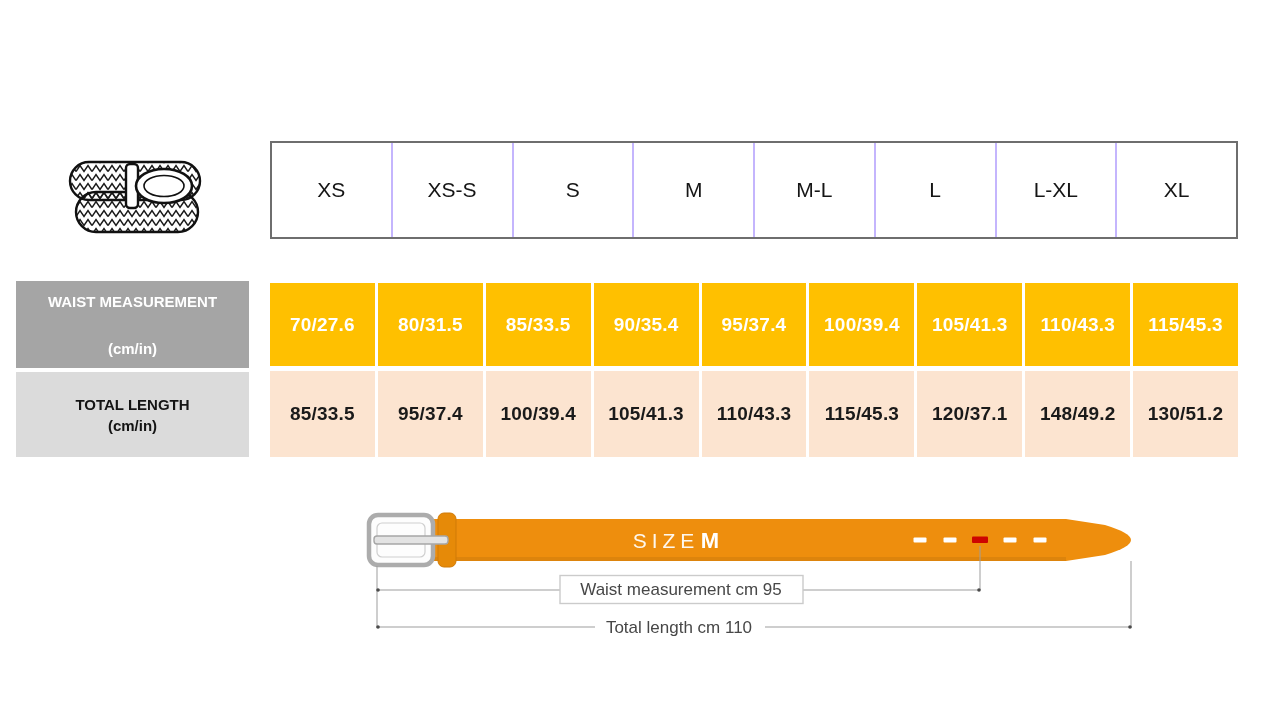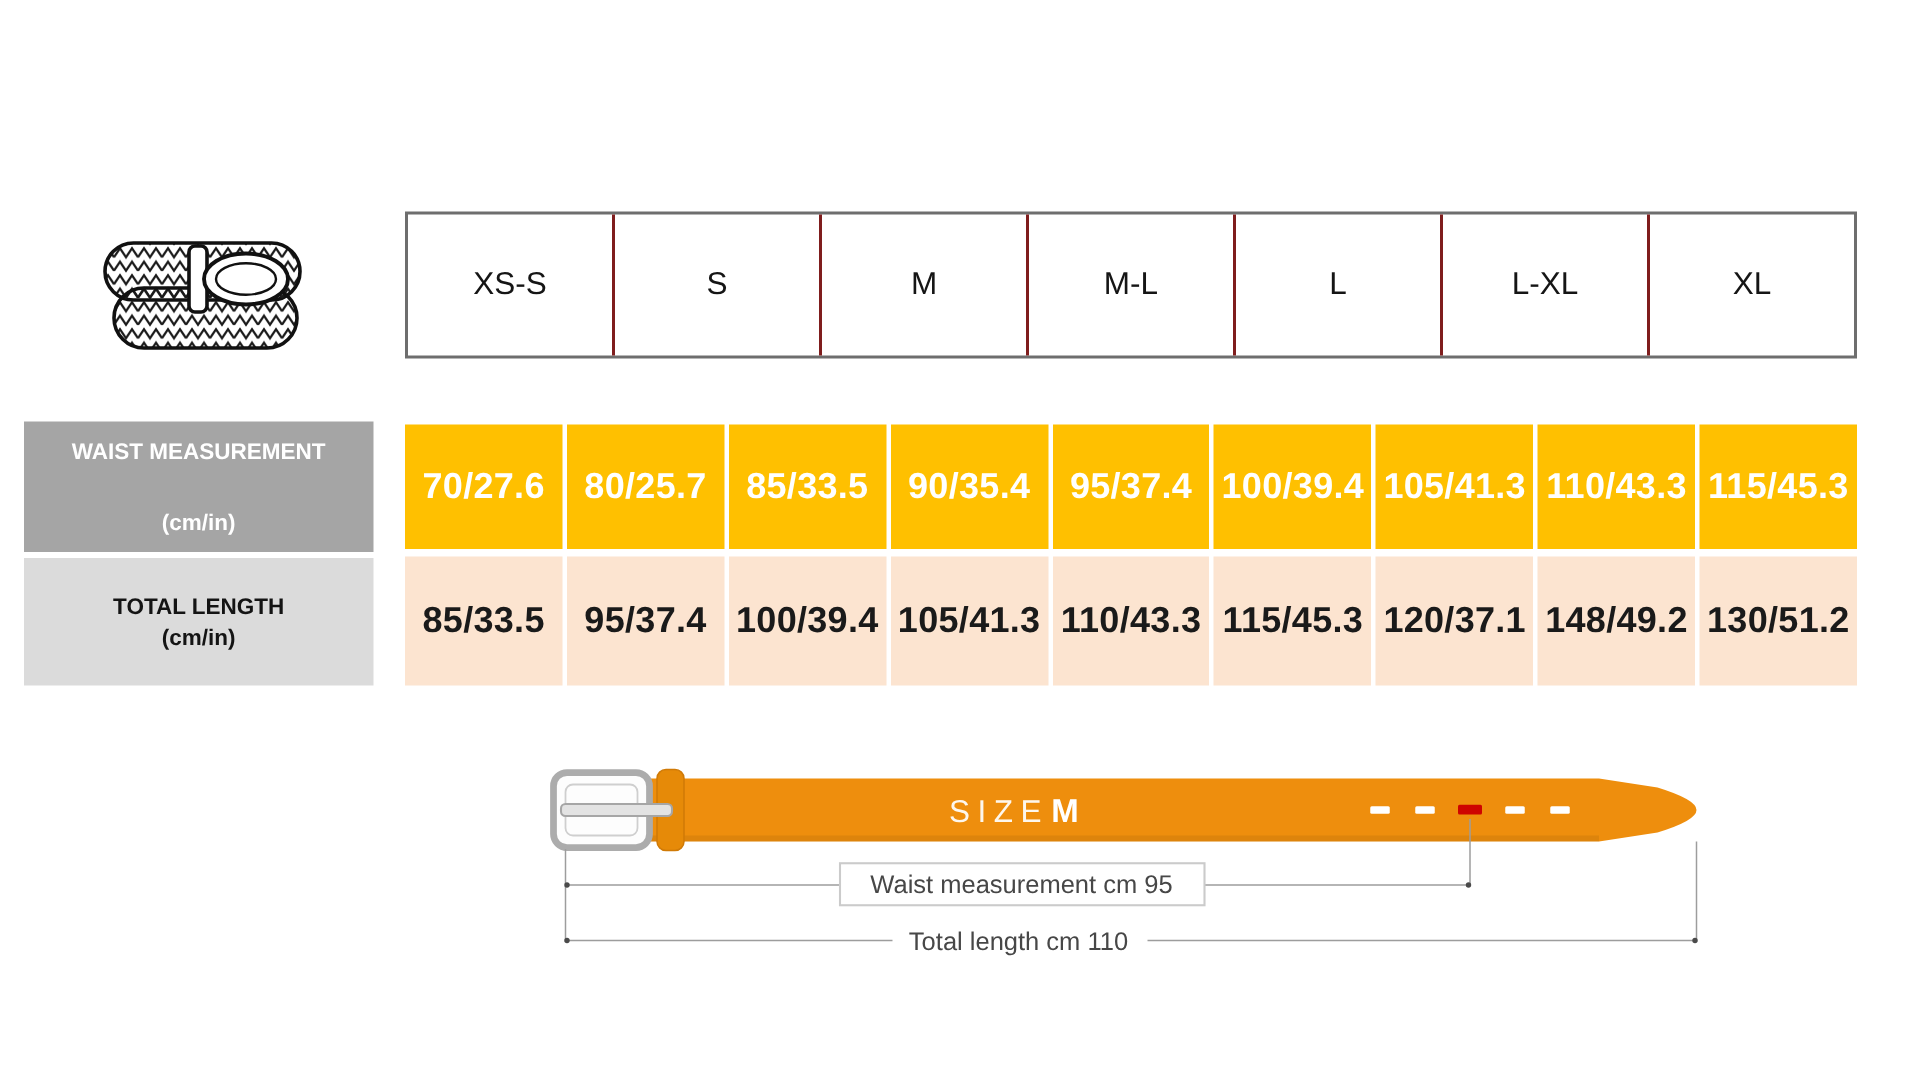--- a/index.html
+++ b/index.html
@@ -7,41 +7,41 @@
     position:relative;width:1280px;height:720px;background:#ffffff;overflow:hidden;
     font-family:"Liberation Sans",sans-serif;
   }
   
   .header-table{
     position:absolute;left:270px;top:141px;width:968px;height:98px;
     display:flex;border:2px solid #6e6e6e;box-sizing:border-box;background:#fff;
   }
   .header-cell{
     flex:1;display:flex;align-items:center;justify-content:center;
-    font-size:21px;color:#151515;border-left:2px solid #7f1d1d;box-sizing:border-box;
+    font-size:21px;color:#151515;border-left:2px solid #c4b5fd;box-sizing:border-box;
   }
   .header-cell:first-child{border-left:none;}
   
   .row-label{
     position:absolute;left:16px;width:233px;display:flex;flex-direction:column;
     align-items:center;justify-content:center;text-align:center;
     font-weight:bold;font-size:15px;line-height:1.4;
   }
   .row-label.gray{top:281px;height:87px;background:#a5a5a5;color:#ffffff;gap:26px;}
   .row-label.light{top:372px;height:85px;background:#dbdbdb;color:#141414;}
   
   .value-row{
     position:absolute;left:270px;width:968px;
     display:grid;grid-template-columns:repeat(9,1fr);column-gap:3px;
   }
   .value-row.waist{top:283px;height:83px;}
   .value-row.length{top:371px;height:86px;}
   .value-cell{
     display:flex;align-items:center;justify-content:center;
-    font-weight:bold;font-size:24px;letter-spacing:0.2px;
+    font-weight:bold;font-size:19px;letter-spacing:0.2px;
   }
   .value-row.waist .value-cell{background:#ffc000;color:#ffffff;}
   .value-row.length .value-cell{background:#fce4d0;color:#1a1a1a;}
   
   .belt-coil{position:absolute;left:60px;top:146px;width:150px;height:100px;}
   .belt-diagram{position:absolute;left:340px;top:495px;width:820px;height:155px;}
   .belt-diagram text{font-family:"Liberation Sans",sans-serif;}
   .dim-text{font-size:17px;fill:#474747;}
   .size-word{font-size:21px;fill:#ffffff;letter-spacing:5px;opacity:.93;}
   .size-letter{font-size:22px;font-weight:bold;fill:#ffffff;}
@@ -62,41 +62,42 @@
 
     <rect x="16" y="46" width="122" height="40" rx="20" fill="url(#braid)" stroke="#111" stroke-width="2.4"></rect>
 
     <rect x="66" y="18" width="12" height="44" rx="4" fill="#ffffff" stroke="#111" stroke-width="2.4"></rect>
 
     <ellipse cx="104" cy="40" rx="28" ry="17" fill="#ffffff" stroke="#111" stroke-width="2.6"></ellipse>
     <ellipse cx="104" cy="40" rx="20" ry="10.5" fill="#ffffff" stroke="#111" stroke-width="1.6"></ellipse>
   </svg>
 
   <div class="header-table">
+    <div class="header-cell">XS</div>
     <div class="header-cell">XS-S</div>
     <div class="header-cell">S</div>
     <div class="header-cell">M</div>
     <div class="header-cell">M-L</div>
     <div class="header-cell">L</div>
     <div class="header-cell">L-XL</div>
     <div class="header-cell">XL</div>
   </div>
 
   <div class="row-label gray">
     <span>WAIST MEASUREMENT</span>
     <span>(cm/in)</span>
   </div>
   <div class="row-label light">
     <span>TOTAL LENGTH</span>
     <span>(cm/in)</span>
   </div>
 
   <div class="value-row waist">
     <div class="value-cell">70/27.6</div>
-    <div class="value-cell">80/25.7</div>
+    <div class="value-cell">80/31.5</div>
     <div class="value-cell">85/33.5</div>
     <div class="value-cell">90/35.4</div>
     <div class="value-cell">95/37.4</div>
     <div class="value-cell">100/39.4</div>
     <div class="value-cell">105/41.3</div>
     <div class="value-cell">110/43.3</div>
     <div class="value-cell">115/45.3</div>
   </div>
 
   <div class="value-row length">

